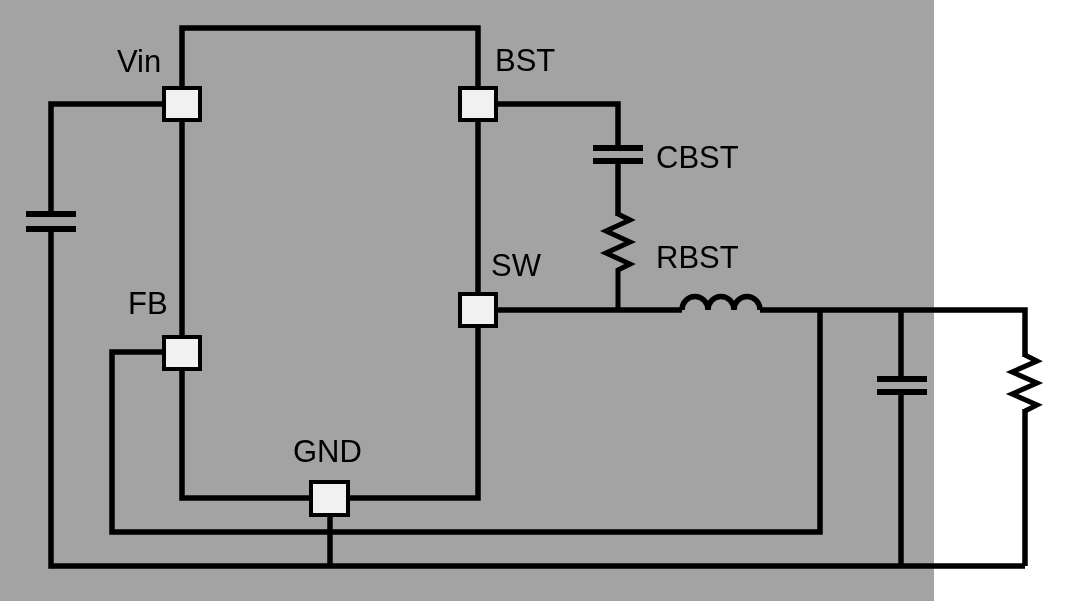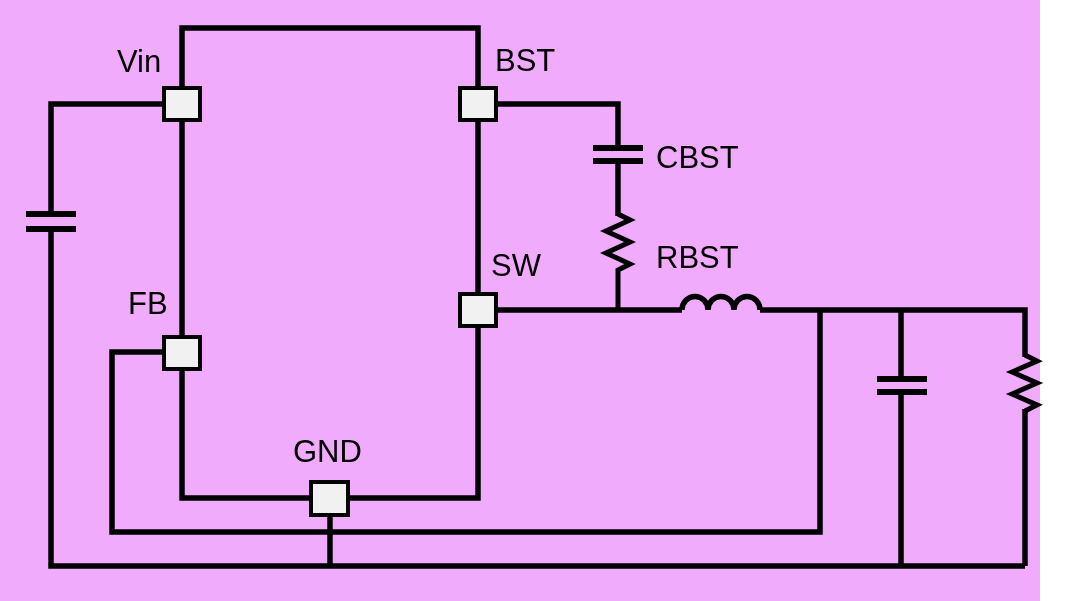--- a/index.html
+++ b/index.html
@@ -6,23 +6,23 @@
     margin: 0;
     padding: 0;
     background: #ffffff;
     width: 1070px;
     height: 601px;
     overflow: hidden;
     font-family: "Liberation Sans", sans-serif;
   }
   .canvas {
     position: relative;
-    width: 1040px;
+    width: 934px;
     height: 601px;
-    background: #f0abfc;
+    background: #a3a3a3;
     text-decoration: underline;
   }
   svg { display: block; }
   .wire {
     fill: none;
     stroke: #000000;
     stroke-width: 5.5;
     stroke-linecap: butt;
     stroke-linejoin: miter;
   }

